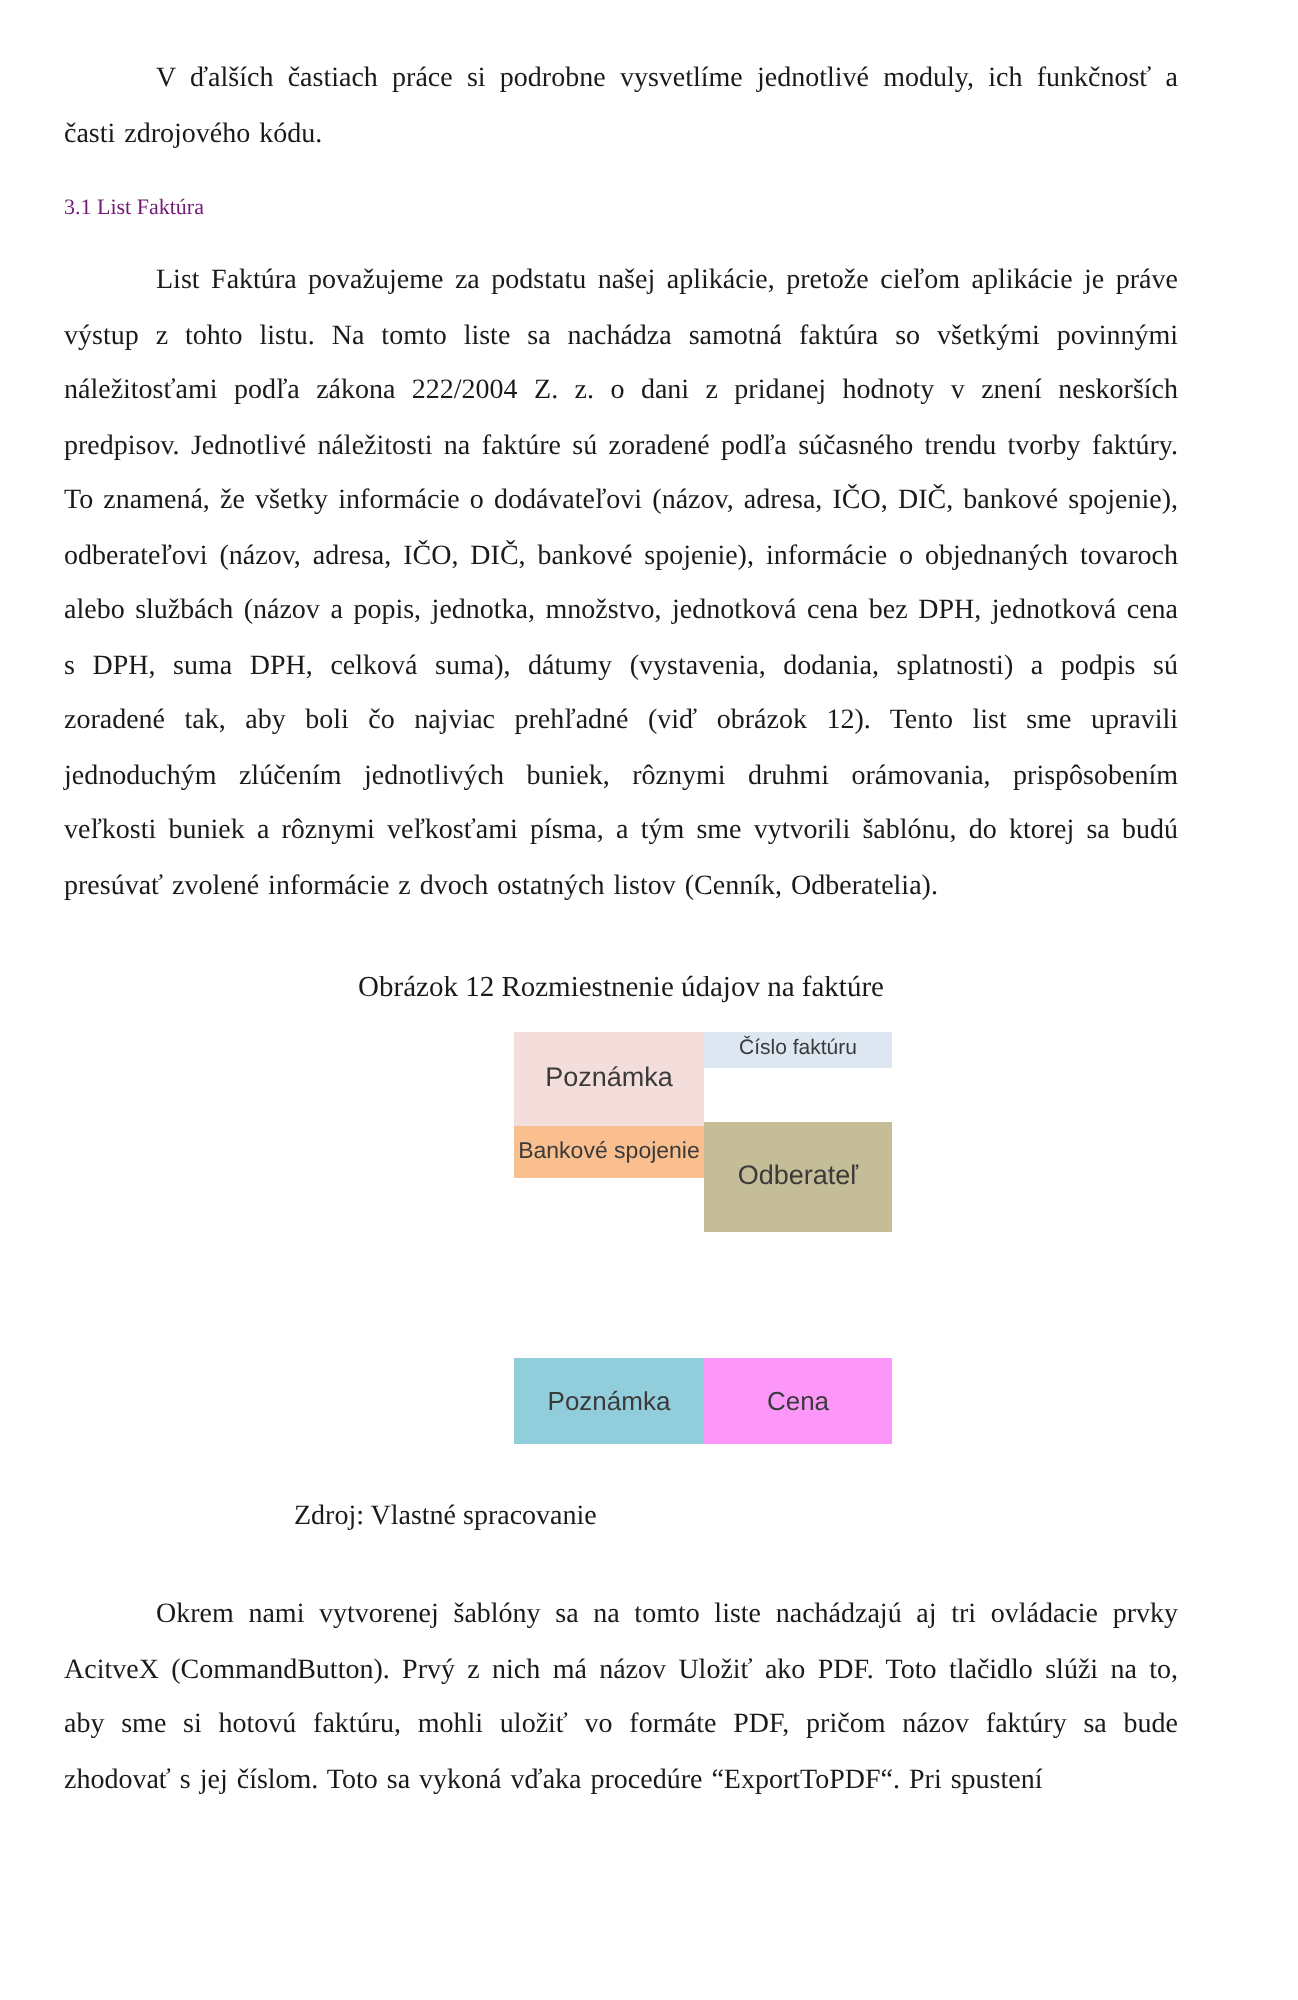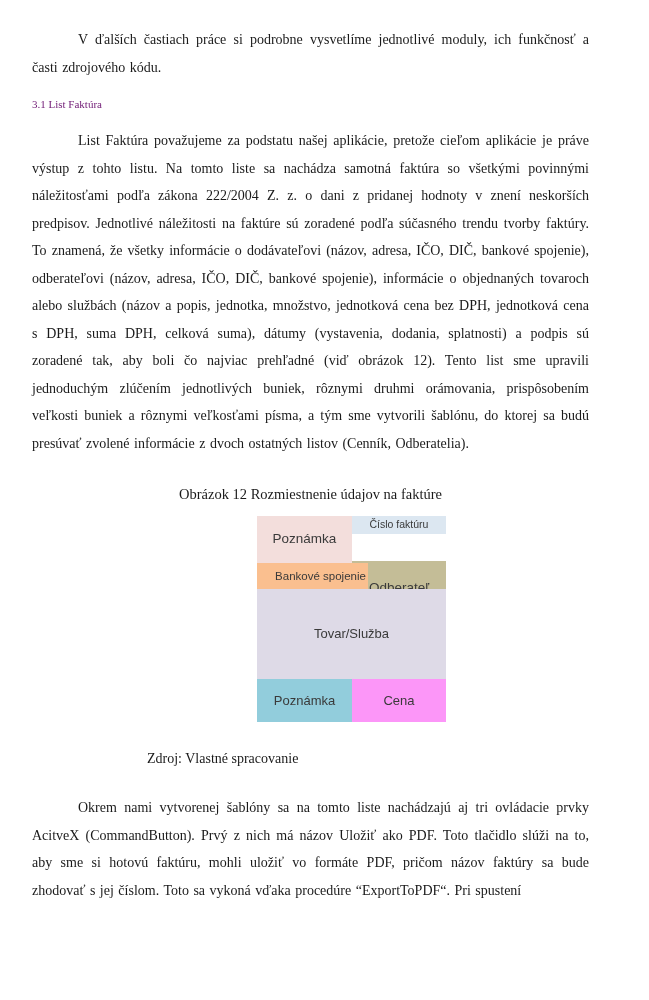--- a/index.html
+++ b/index.html
@@ -78,22 +78,21 @@
   <p class="body">List Faktúra považujeme za podstatu našej aplikácie, pretože cieľom aplikácie je práve výstup z tohto listu. Na tomto liste sa nachádza samotná faktúra so všetkými povinnými náležitosťami podľa zákona 222/2004 Z. z. o dani z pridanej hodnoty v znení neskorších predpisov. Jednotlivé náležitosti na faktúre sú zoradené podľa súčasného trendu tvorby faktúry. To znamená, že všetky informácie o dodávateľovi (názov, adresa, IČO, DIČ, bankové spojenie), odberateľovi (názov, adresa, IČO, DIČ, bankové spojenie), informácie o objednaných tovaroch alebo službách (názov a popis, jednotka, množstvo, jednotková cena bez DPH, jednotková cena s DPH, suma DPH, celková suma), dátumy (vystavenia, dodania, splatnosti) a podpis sú zoradené tak, aby boli čo najviac prehľadné (viď obrázok 12). Tento list sme upravili jednoduchým zlúčením jednotlivých buniek, rôznymi druhmi orámovania, prispôsobením veľkosti buniek a rôznymi veľkosťami písma, a tým sme vytvorili šablónu, do ktorej sa budú presúvať zvolené informácie z dvoch ostatných listov (Cenník, Odberatelia).</p>
 
   <div class="figure">
 
     <div class="caption">Obrázok 12 Rozmiestnenie údajov na faktúre</div>
 
     <div class="diagram">
       <div class="cell cell-dodavatel" style="background-color: rgb(243, 222, 220);">Poznámka</div>
       <div class="cell cell-cislo-faktury" style="background-color: rgb(220, 231, 241);">Číslo faktúru</div>
       <div class="cell cell-odberatel" style="background-color: rgb(196, 189, 151);">Odberateľ</div>
-      <div class="cell cell-bankove" style="background-color: rgb(250, 191, 143); padding-left: 16px;">Bankové spojenie</div>
-      <div class="cell cell-tovar" style="background-color: rgb(222, 218, 231);">Tovar/Služba</div>
+      <div class="cell cell-bankove" style="background-color: rgb(250, 191, 143);">Bankové spojenie</div>
       <div class="cell cell-poznamka" style="background-color: rgb(146, 205, 220);">Poznámka</div>
       <div class="cell cell-cena" style="background-color: rgb(252, 150, 248);">Cena</div>
     </div>
 
     <div class="source">Zdroj: Vlastné spracovanie</div>
   </div>
 
   <p class="body last">Okrem nami vytvorenej šablóny sa na tomto liste nachádzajú aj tri ovládacie prvky AcitveX (CommandButton). Prvý z nich má názov Uložiť ako PDF. Toto tlačidlo slúži na to, aby sme si hotovú faktúru, mohli uložiť vo formáte PDF, pričom názov faktúry sa bude zhodovať s jej číslom. Toto sa vykoná vďaka procedúre “ExportToPDF“. Pri spustení</p>
 
 </div>

